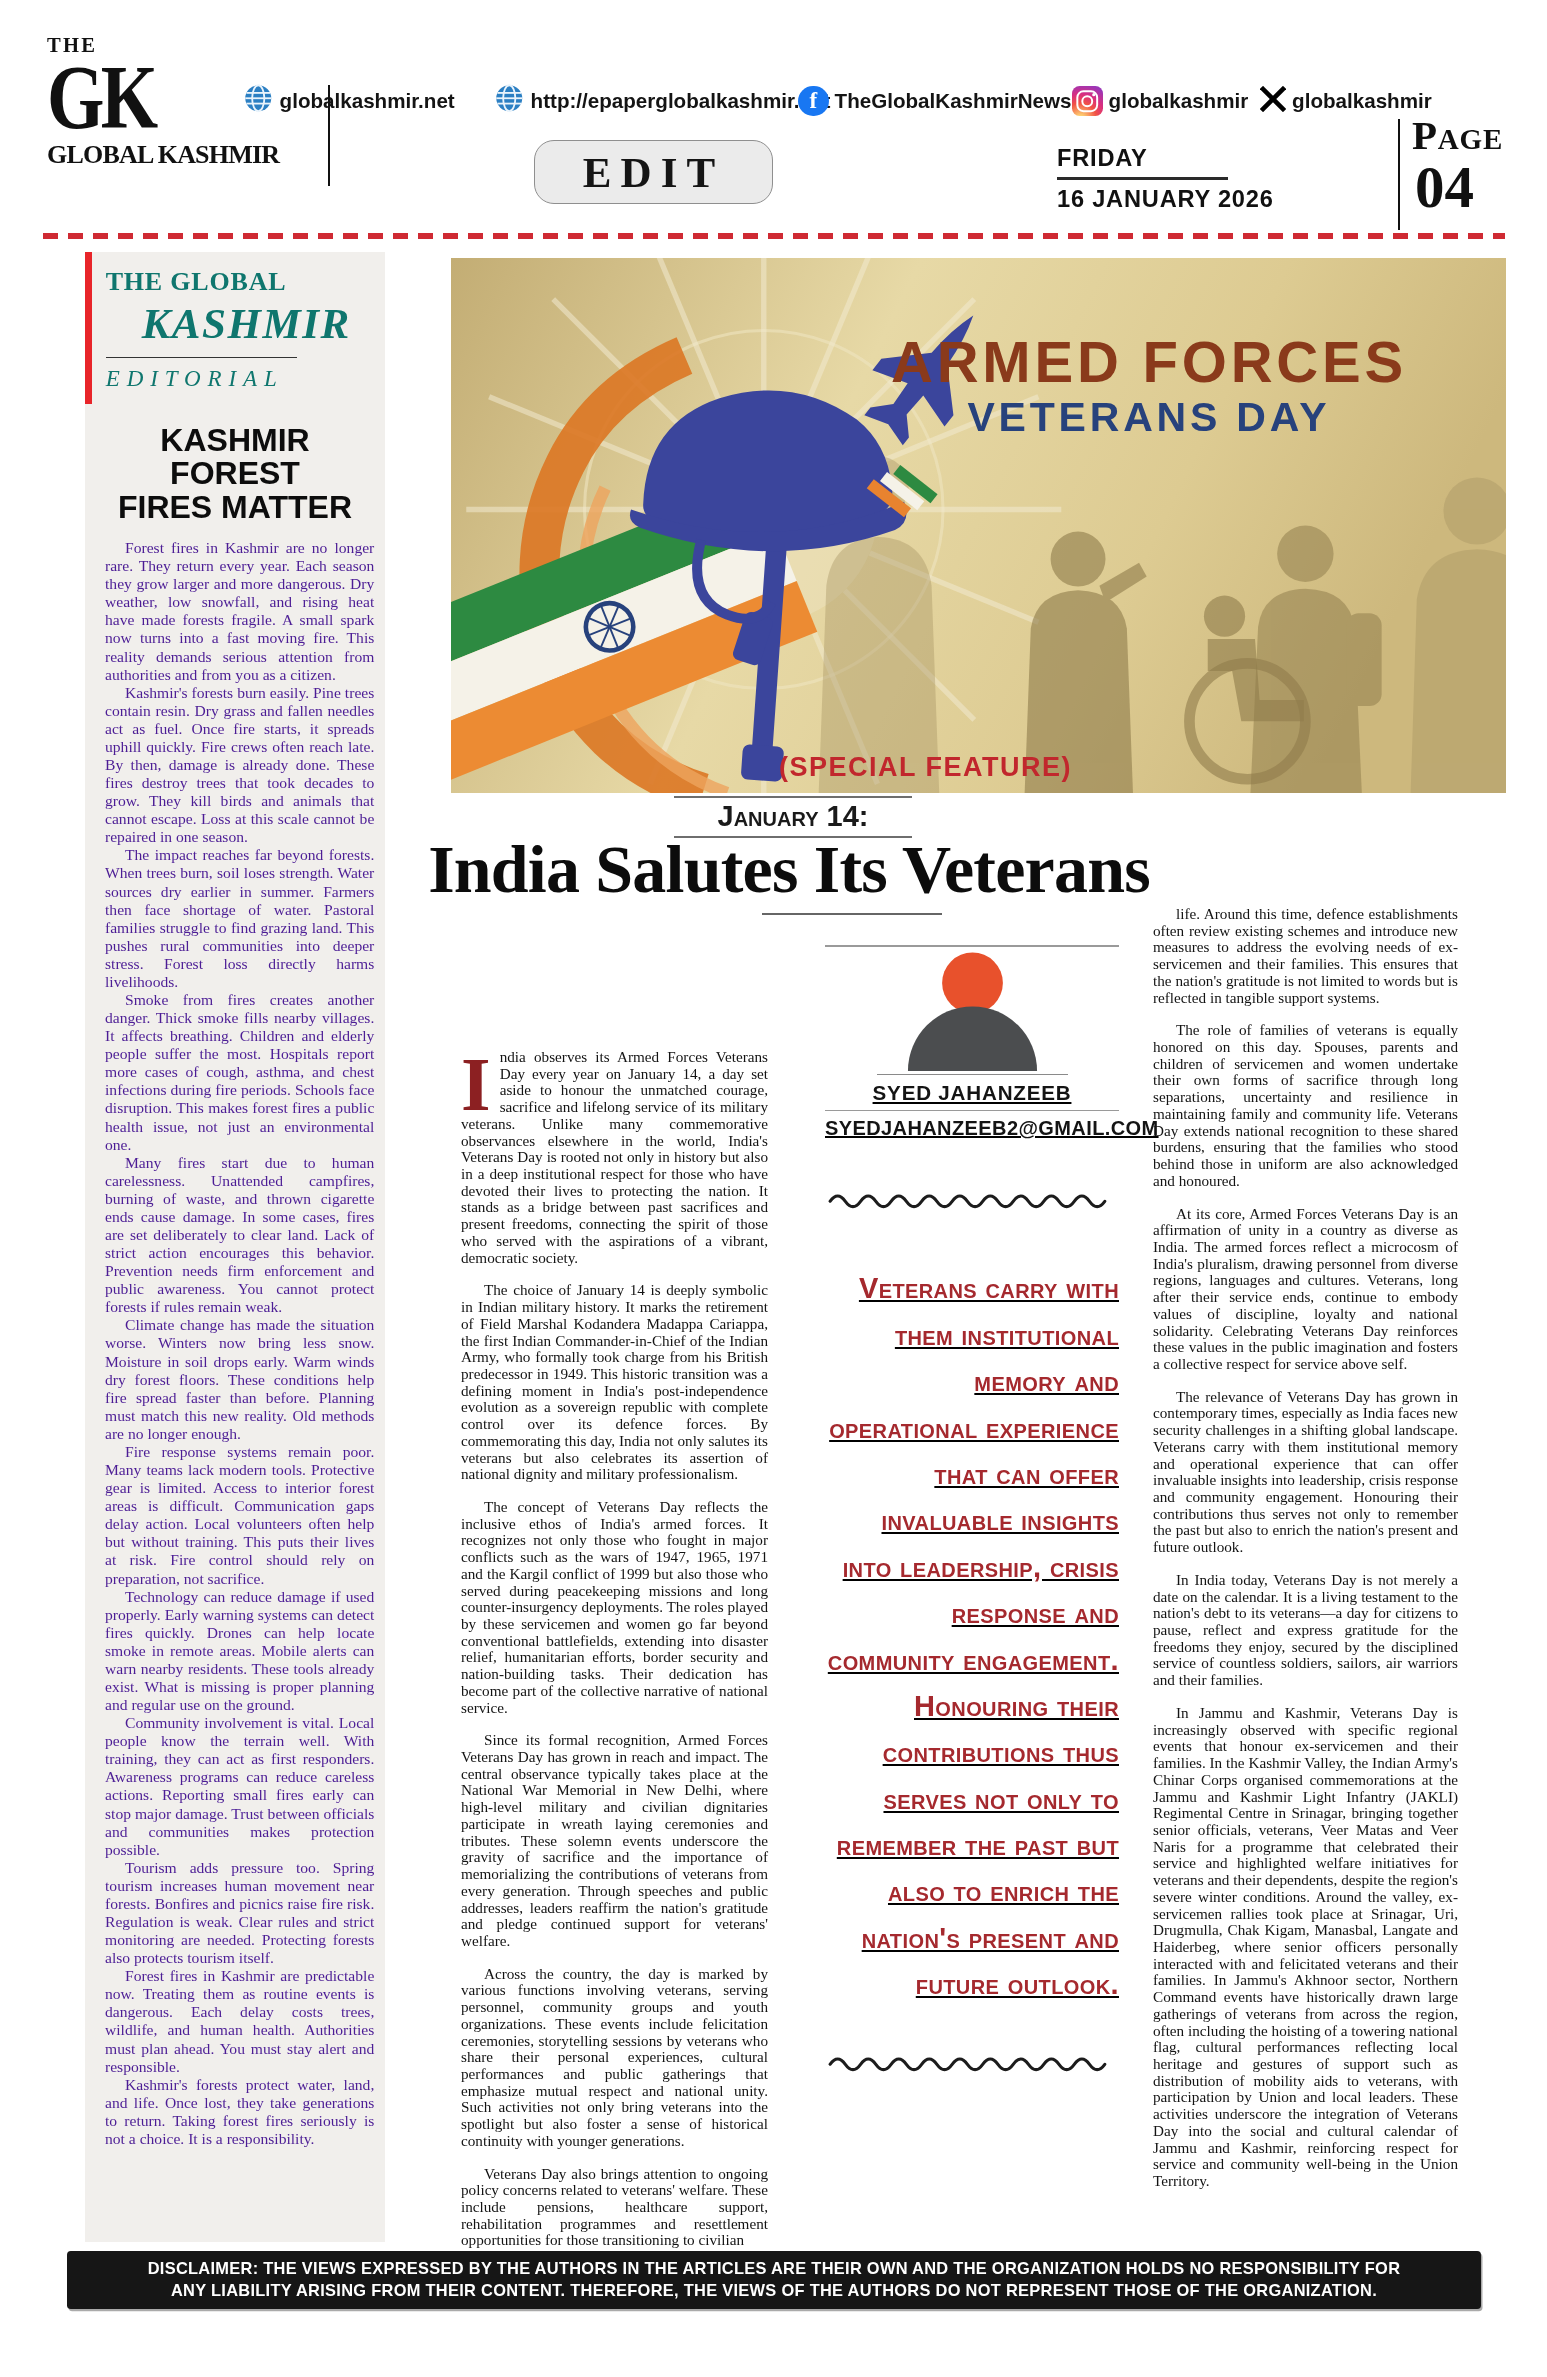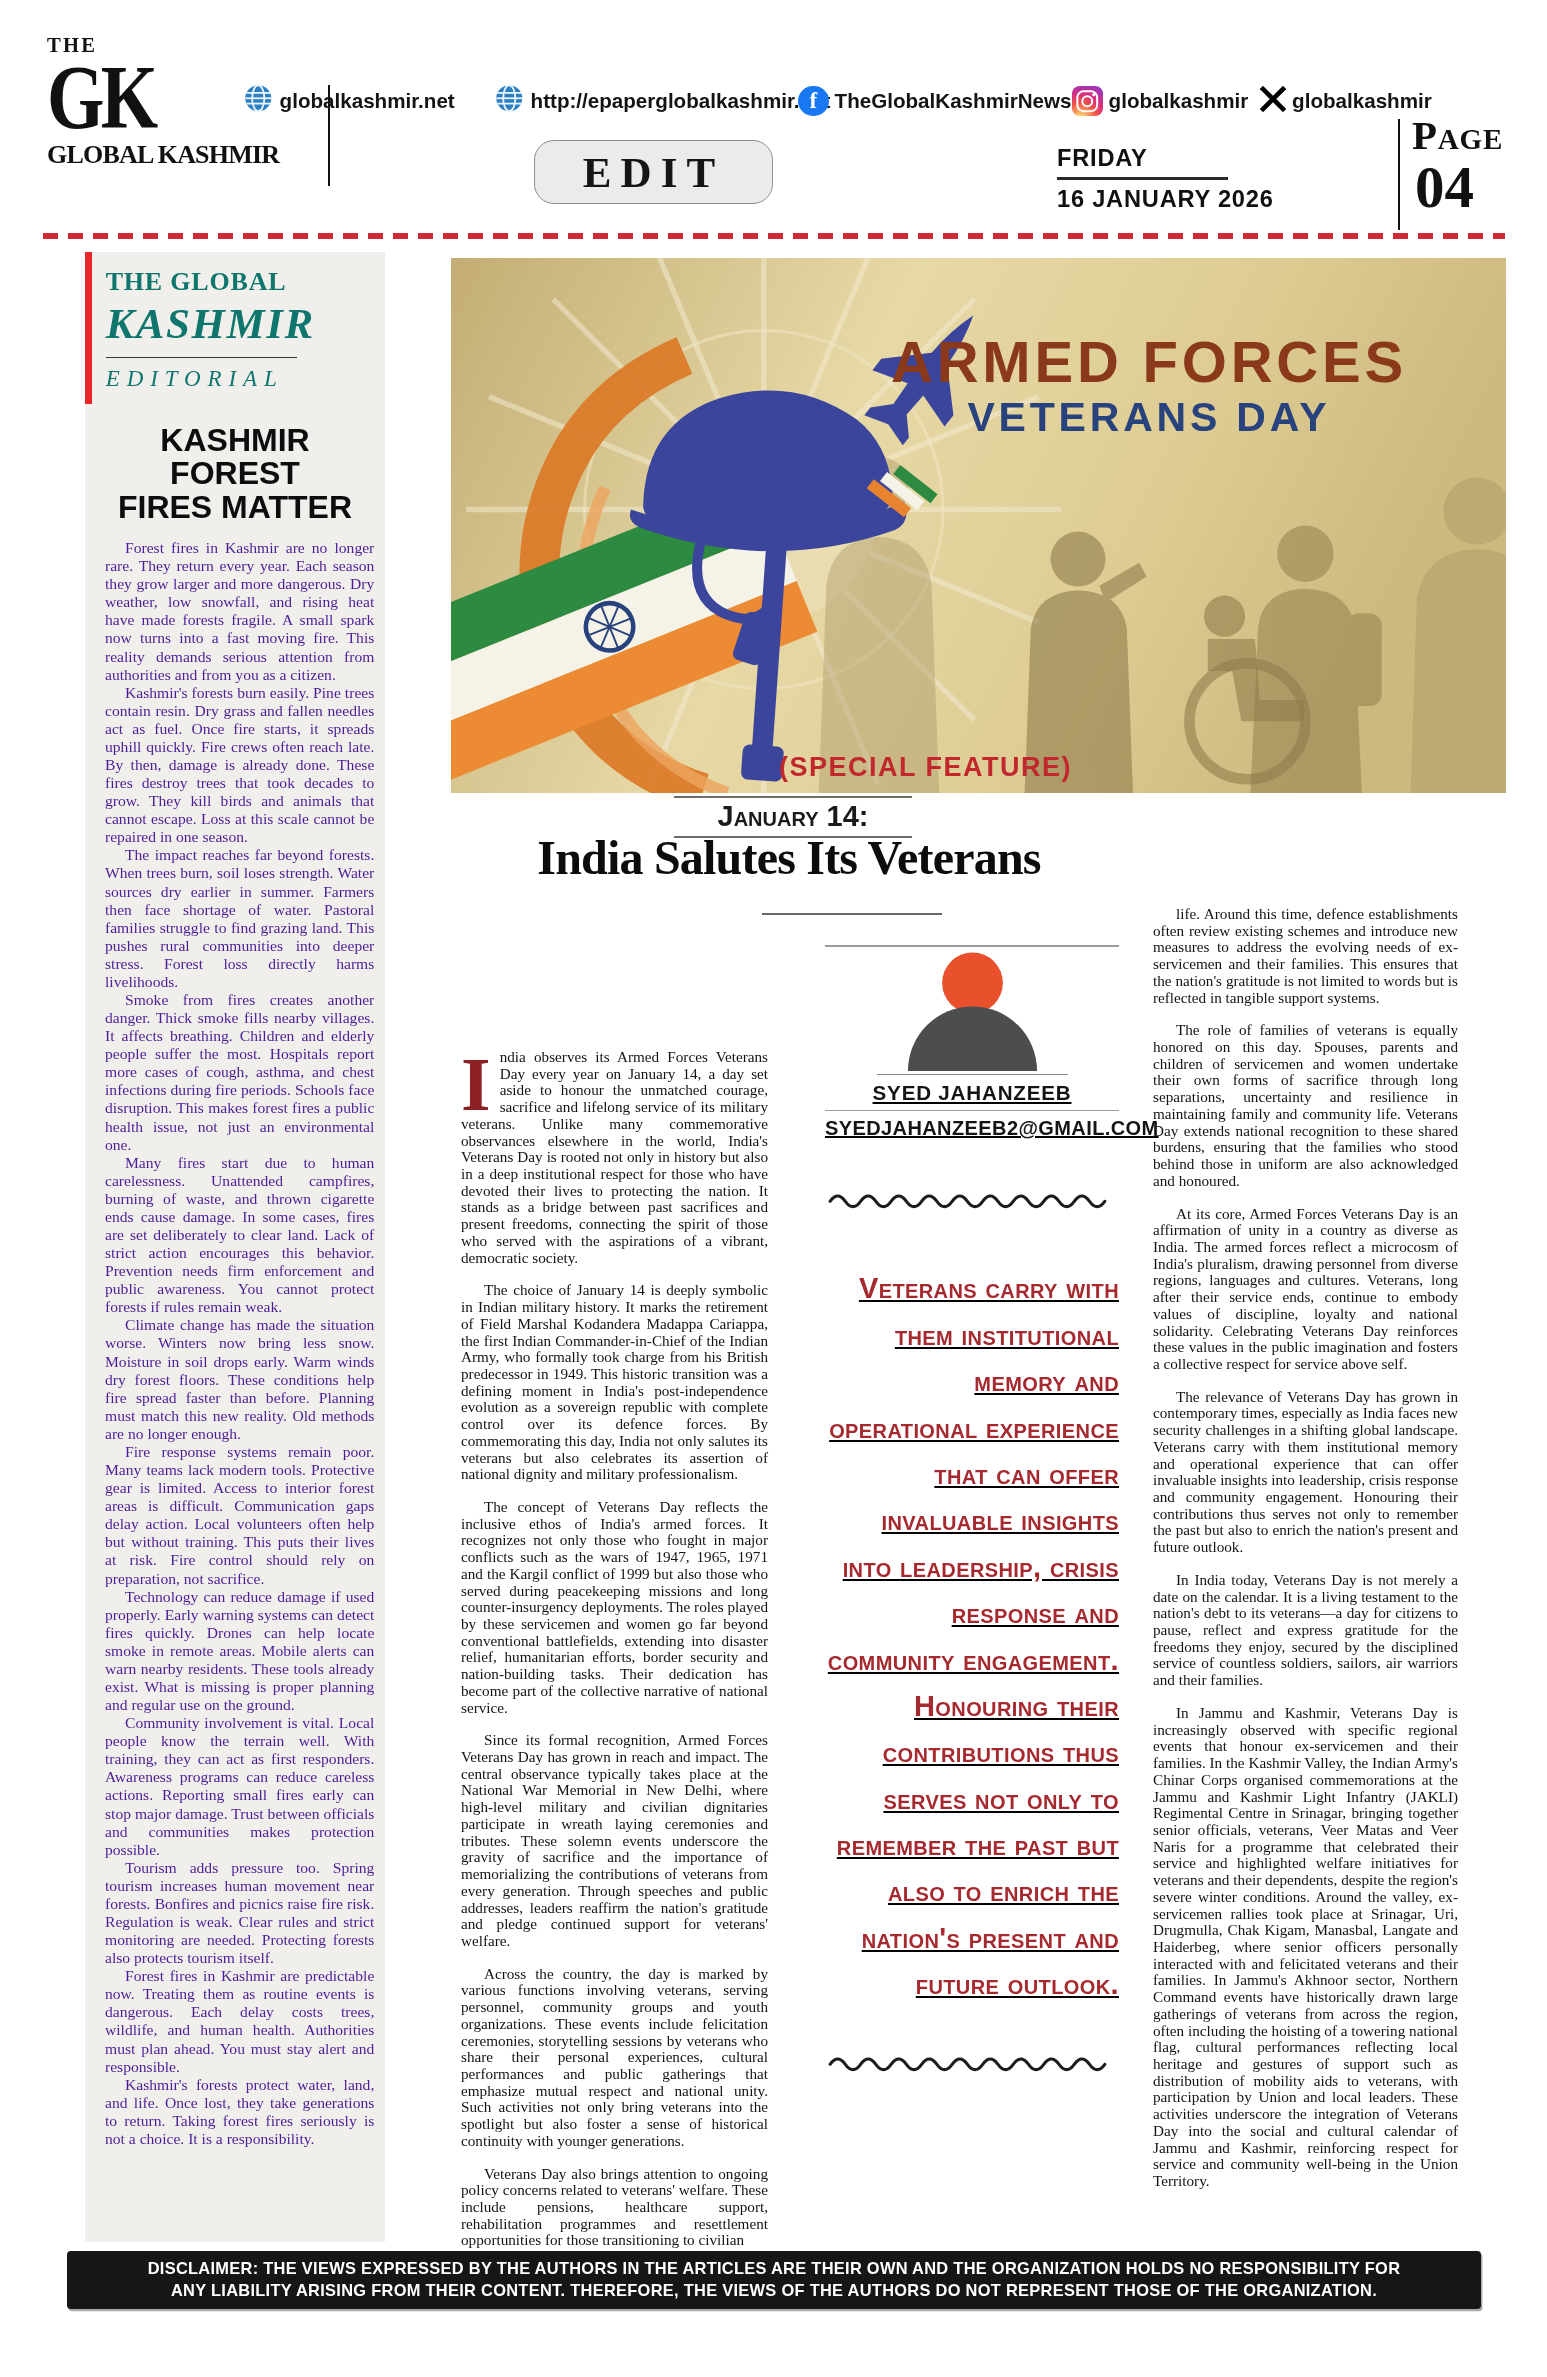--- a/index.html
+++ b/index.html
@@ -35,21 +35,21 @@
   .page-block { left:1412px; top:111px; width:99px; color:#111; }
   .page-word { font-variant:small-caps; font-size:41px; font-weight:600; letter-spacing:0.8px; }
   .page-num { font-size:59px; line-height:.95; font-weight:600; padding-left:3px; }
   .dashed-rule { left:43px; top:233px; width:1462px; height:6.1px;
     background:repeating-linear-gradient(90deg,#cf2a33 0 15.2px, transparent 15.2px 25px); }
 
   
   .ed-panel { left:85px; top:252px; width:300px; height:1990px; background:#f1efec; overflow:hidden; }
   .masthead { border-left:7.6px solid #e8252a; padding:15.2px 6.1px 12.2px 13.7px; color:#0f766e; }
   .mast-1 { font-size:26px; font-weight:700; letter-spacing:0.8px; }
-  .mast-2 { font-size:43px; font-weight:700; font-style:italic; letter-spacing:1.5px; margin-top:1.5px; }
+  .mast-2 { font-size:43px; font-weight:700; font-style:italic; letter-spacing:1.5px; margin-top:1.5px;margin-left:36px; }
   .mast-rule { width:191px; height:1.5px; background:#333; margin:9.1px 0 7.6px; }
   .mast-3 { font-size:23px; font-style:italic; font-weight:400; letter-spacing:6.9px; }
   .ed-title { margin:20px 7.6px 0; text-align:center; font-family:"Liberation Sans", sans-serif;
     font-weight:800; font-size:32px; line-height:1.04; color:#0d0d0d; }
   .ed-body { padding:15.2px 10.7px 0 20px; font-size:15.6px; line-height:1.16; text-align:justify; color:#4c1d95; }
   .ed-body p { text-indent:20px; }
 
   
   .hero { left:451px; top:258px; width:1055px; height:535px; overflow:hidden; }
   .hero-title1 { left:431px; top:70px; width:534px; text-align:center; font-family:"Liberation Sans", sans-serif;
@@ -57,21 +57,21 @@
   .hero-title2 { left:431px; top:136px; width:534px; text-align:center; font-family:"Liberation Sans", sans-serif;
     font-weight:800; font-size:41px; letter-spacing:3.8px; color:#27427c; white-space:nowrap; }
   .special-tag { left:328px; top:494px; font-family:"Liberation Sans", sans-serif; font-weight:800;
     font-size:27px; letter-spacing:1.5px; color:#c1272d; white-space:nowrap; }
 
   
   .kicker { left:674px; top:796px; width:238px; border-top:2.3px solid #6e6e6e; border-bottom:2.3px solid #6e6e6e;
     padding:1.5px 0 3px; text-align:center; font-family:"Liberation Sans", sans-serif; font-weight:800;
     font-size:29px; font-variant:small-caps; color:#1a1a1a; }
   .headline { left:423px; top:830px; width:732px; text-align:center; font-weight:700;
-    font-size:48px; letter-spacing:-0.8px; color:#0c0c0c; white-space:nowrap; }
+    font-size:68px; letter-spacing:-0.8px; color:#0c0c0c; white-space:nowrap; }
   .headline-rule { left:762px; top:913px; width:180px; height:1.5px; background:#666; }
 
   .author-col { left:825px; top:945px; width:294px;text-decoration:underline; }
   .hair { height:1.5px; background:#9a9a9a; }
   .avatar-wrap { width:145px; margin:4.6px auto 0; display:block; }
   .avatar-base { width:191px; height:1.5px; background:#8a8a8a; margin:-1.5px auto 0; }
   .author-name { margin-top:6.1px; text-align:center; font-family:"Liberation Sans", sans-serif;
     font-weight:800; font-size:20.6px; letter-spacing:0.8px; color:#141414; }
   .name-rule { height:1.5px; background:#9a9a9a; margin:4.6px 0 6.1px; }
   .author-email { text-align:center; font-family:"Liberation Sans", sans-serif; font-weight:800;

